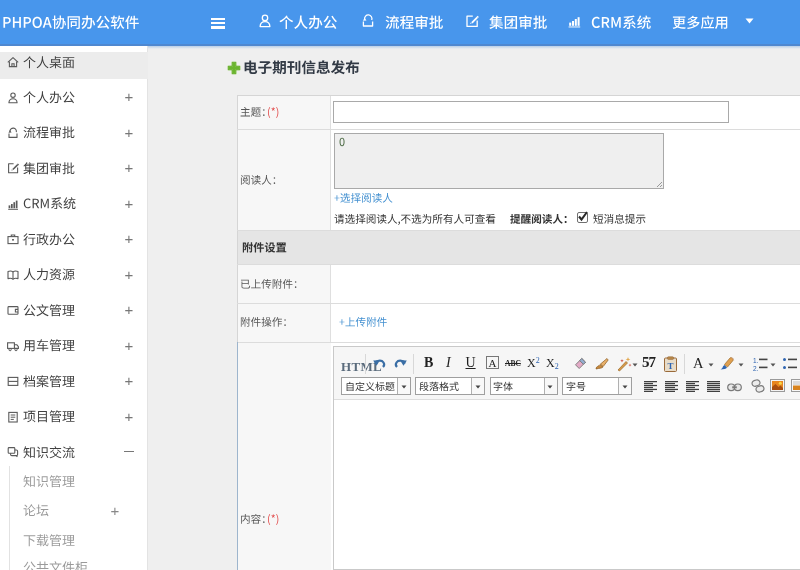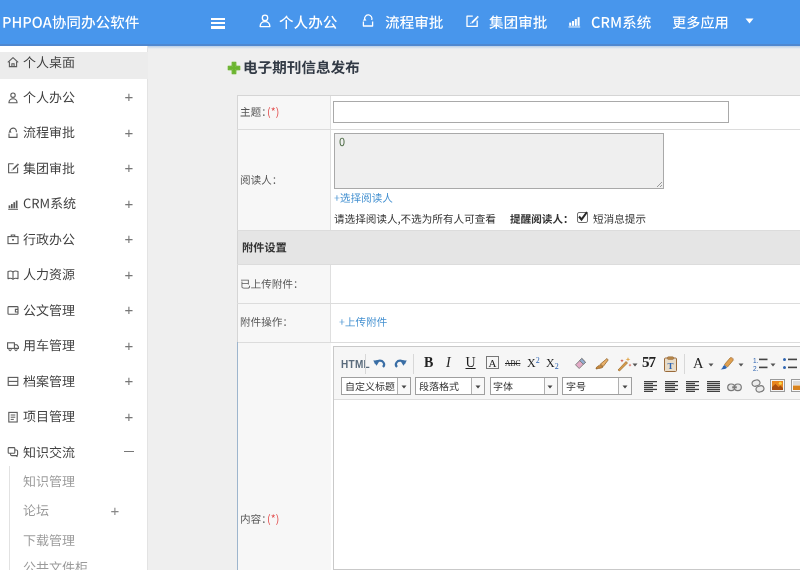--- a/index.html
+++ b/index.html
@@ -515,36 +515,36 @@
   </svg>
 <svg style="position:absolute;left:339px;top:313.5px" width="50" height="16" fill="#418fd0">
     <use href="#g97" transform="translate(0.0 11.9) scale(0.0106 -0.0106)"></use>
     <use href="#g89" transform="translate(5.9 11.9) scale(0.0106 -0.0106)"></use>
     <use href="#g90" transform="translate(16.5 11.9) scale(0.0106 -0.0106)"></use>
     <use href="#g91" transform="translate(27.1 11.9) scale(0.0106 -0.0106)"></use>
     <use href="#g66" transform="translate(37.7 11.9) scale(0.0106 -0.0106)"></use>
   </svg>
 <div class="editor"></div>
 <div class="edbody"></div>
-<div style="position:absolute;left:341px;top:359px;font-family:Liberation Sans, sans-serif;font-size:10px;font-weight:bold;color:#5a6b7c;letter-spacing:0.3px">HTML</div>
+<div style="position:absolute;left:341px;top:359px;font-family:Liberation Serif, serif;font-size:13px;font-weight:bold;color:#5a6b7c;letter-spacing:0.3px">HTML</div>
 <div style="position:absolute;left:365px;top:354px;width:1px;height:20px;background:#d8d8d8"></div>
 <svg style="position:absolute;left:372px;top:356px" width="15" height="16" viewBox="0 0 15 16">
 <path d="M3.5 7.5 C3.5 4.5 9.5 3.5 11.5 6.5 C12.5 8 12 10 11 11" fill="none" stroke="#3a6ea5" stroke-width="2.2"></path>
 <path d="M1.2 4.5 L8 4.2 L4.5 9.8 Z" fill="#3a6ea5"></path>
   </svg>
 <svg style="position:absolute;left:393px;top:356px" width="15" height="16" viewBox="0 0 15 16">
 <path d="M11.5 7.5 C11.5 4.5 5.5 3.5 3.5 6.5 C2.5 8 3 10 4 11" fill="none" stroke="#3a6ea5" stroke-width="2.2"></path>
 <path d="M13.8 4.5 L7 4.2 L10.5 9.8 Z" fill="#3a6ea5"></path>
   </svg>
 <div style="position:absolute;left:413px;top:354px;width:1px;height:20px;background:#d8d8d8"></div>
 <div style="position:absolute;left:424px;top:355px;font-size:14px;font-family:'Liberation Serif',serif;font-weight:bold;color:#222">B</div>
 <div style="position:absolute;left:446px;top:355px;font-size:14px;font-family:'Liberation Serif',serif;font-style:italic;color:#222">I</div>
 <div style="position:absolute;left:465.5px;top:355px;font-size:14px;font-family:'Liberation Serif',serif;text-decoration:underline;color:#222">U</div>
 <div style="position:absolute;left:486px;top:356px;width:13px;height:13px;border:1px solid #777;font-size:11px;font-family:'Liberation Serif',serif;color:#222;text-align:center;line-height:13px">A</div>
-<div style="position:absolute;left:505px;top:359px;font-size:7.5px;font-family:'Liberation Serif',serif;font-weight:normal;color:#222;text-decoration:line-through">ABC</div>
+<div style="position:absolute;left:505px;top:359px;font-size:7.5px;font-family:'Liberation Serif',serif;font-weight:bold;color:#222;text-decoration:line-through">ABC</div>
 <div style="position:absolute;left:527px;top:356px;font-size:12px;font-family:'Liberation Serif',serif;color:#222">X<span style="font-size:8px;color:#2e64b1;vertical-align:4px">2</span></div>
 <div style="position:absolute;left:546px;top:356px;font-size:12px;font-family:'Liberation Serif',serif;color:#222">X<span style="font-size:8px;color:#2e64b1;vertical-align:-2px">2</span></div>
 <svg style="position:absolute;left:572px;top:356px" width="16" height="16" viewBox="0 0 16 16">
 <path d="M3 10.8 L9.3 4.5 L13 8.2 L6.7 14.5 Z" fill="#e3aac6" stroke="#777" stroke-width="0.9" transform="translate(0.5,-2)"></path>
 <path d="M7.2 6.6 L9.3 4.5 L13 8.2 L10.9 10.3 Z" fill="#93aed2" stroke="#777" stroke-width="0.9" transform="translate(0.5,-2)"></path>
   </svg>
 <svg style="position:absolute;left:594px;top:356px" width="16" height="16" viewBox="0 0 16 16">
 <path d="M2 13 C2 10 5 10.5 6 8.5 L9 11 C7.5 12.5 5.5 12 2 13 Z" fill="#c98a3e" stroke="#8a5a20" stroke-width="0.7"></path>
 <path d="M6.5 8 L13 2.5 L14.2 4 L9.2 10.5 Z" fill="#e8b06a" stroke="#8a5a20" stroke-width="0.7"></path>
   </svg>

